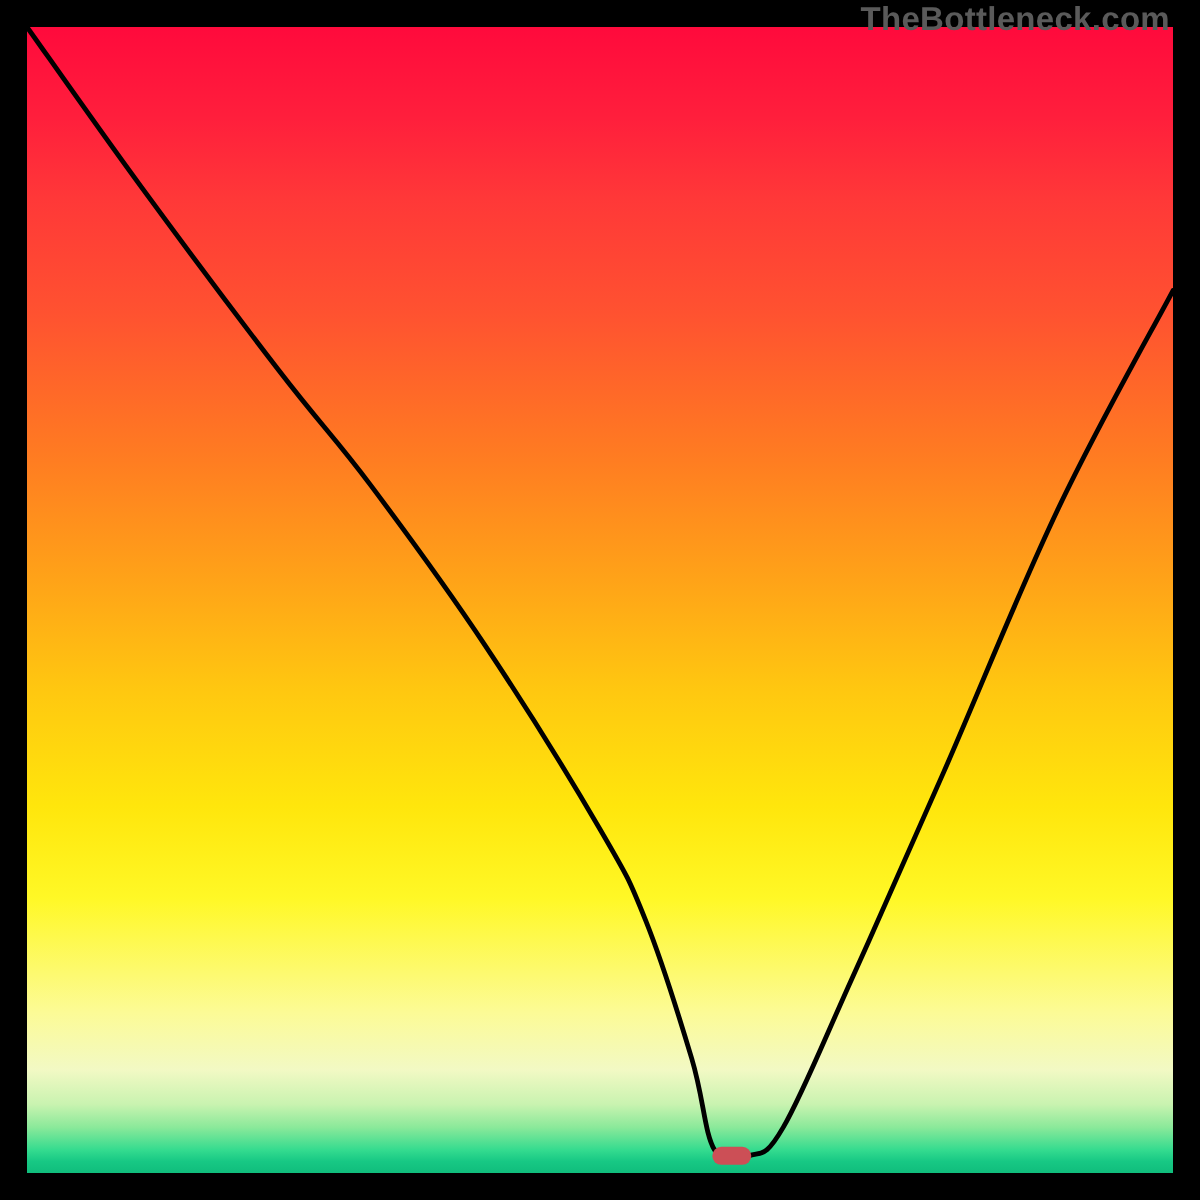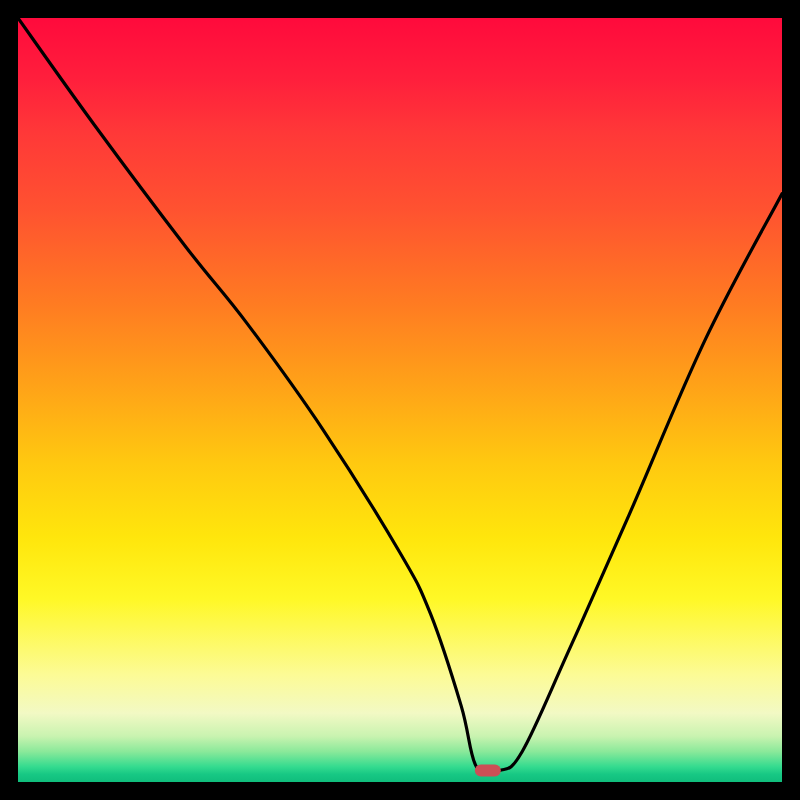--- a/index.html
+++ b/index.html
@@ -75,13 +75,14 @@
 <body>
 
 <div class="frame">
   <div class="plot">
     <div class="gradient"></div>
     <svg class="curve" viewBox="0 0 764 764" preserveAspectRatio="none">
       <path d="M 0.00 0.00 C 13.75 19.25, 46.15 65.70, 76.40 106.96 C 106.65 148.22, 140.58 193.44, 168.08 229.20 C 195.58 264.96, 204.45 272.60, 229.20 305.60 C 253.95 338.60, 278.10 371.30, 305.60 412.56 C 333.10 453.82, 362.75 501.80, 382.00 534.80 C 401.25 567.80, 401.56 568.42, 412.56 595.92 C 423.56 623.42, 434.87 660.10, 443.12 687.60 C 451.37 715.10, 451.52 737.03, 458.40 748.72 C 465.28 760.41, 473.07 755.29, 481.32 752.54 C 489.57 749.79, 491.86 754.76, 504.24 733.44 C 516.62 712.12, 530.83 676.75, 550.08 634.12 C 569.33 591.49, 586.45 552.98, 611.20 496.60 C 635.95 440.22, 660.10 378.64, 687.60 320.88 C 715.10 263.12, 750.25 201.85, 764.00 175.72" fill="none" stroke="#000000" stroke-width="3.2" stroke-linecap="round" stroke-linejoin="round"></path>
       <rect x="456.86" y="746.54" width="26" height="12" rx="6" ry="6" fill="#cc4f56"></rect>
     </svg>
   </div>
+  <div class="watermark">TheBottleneck.com</div>
 </div>
 
 </body></html>

